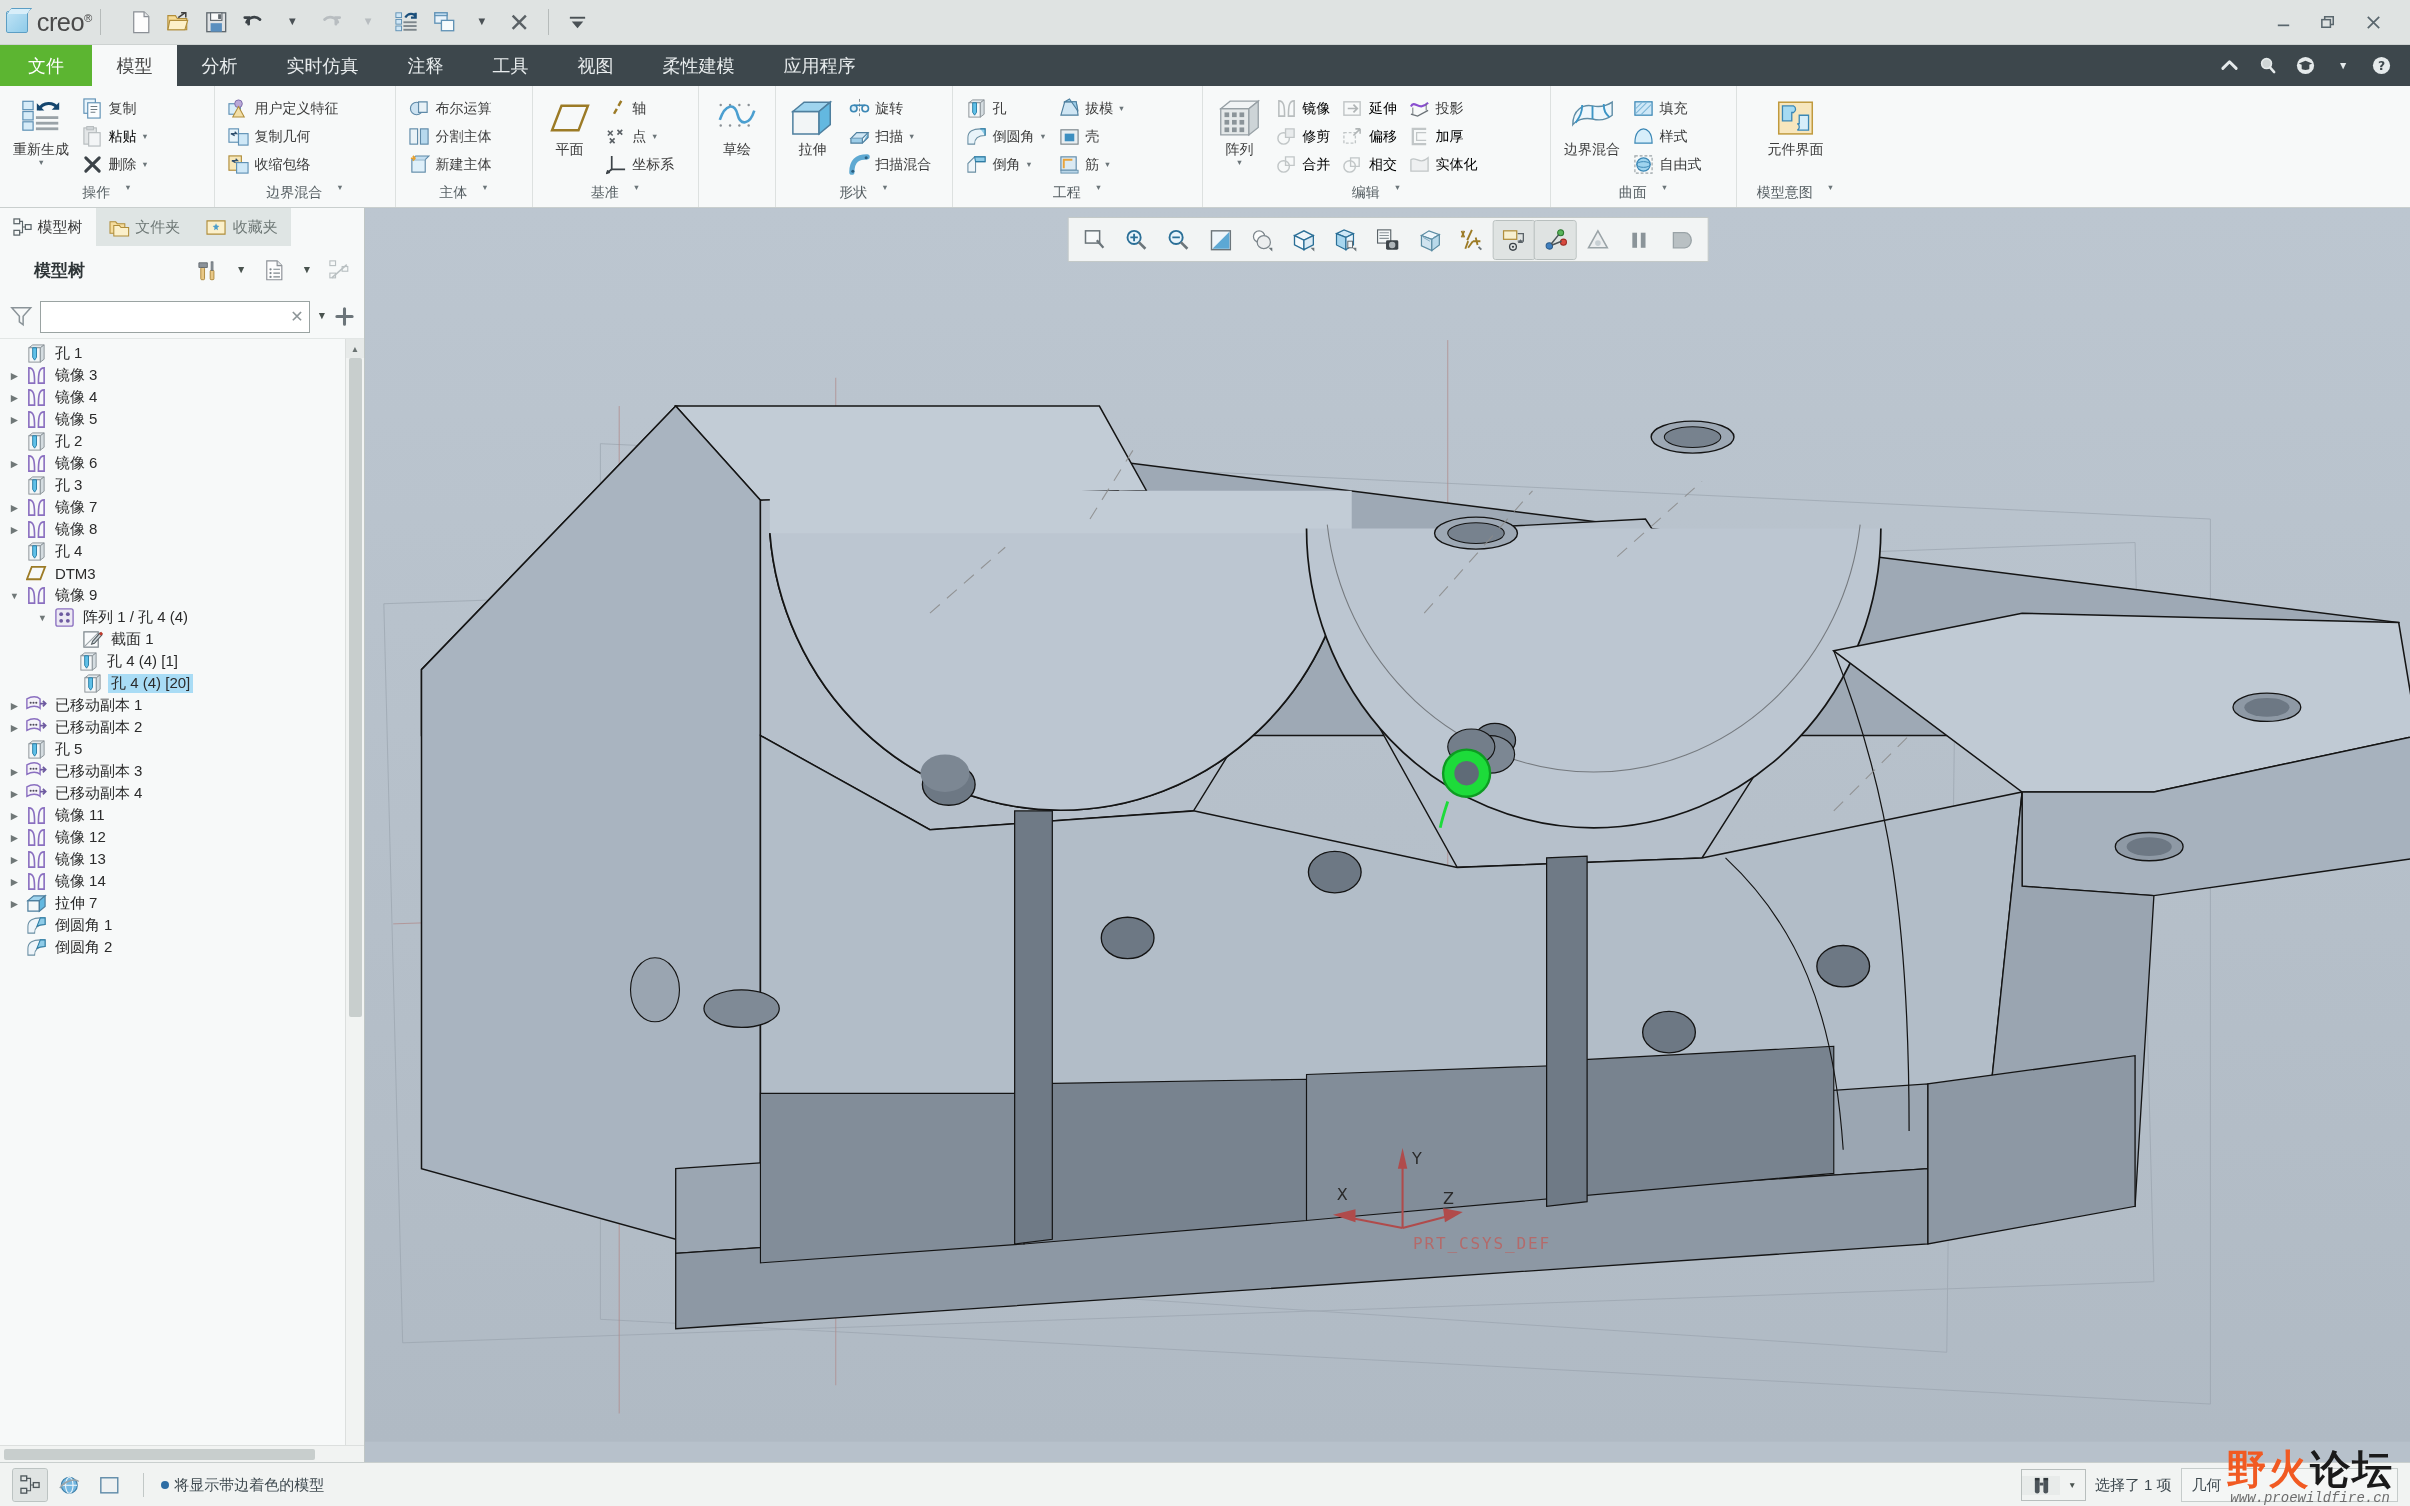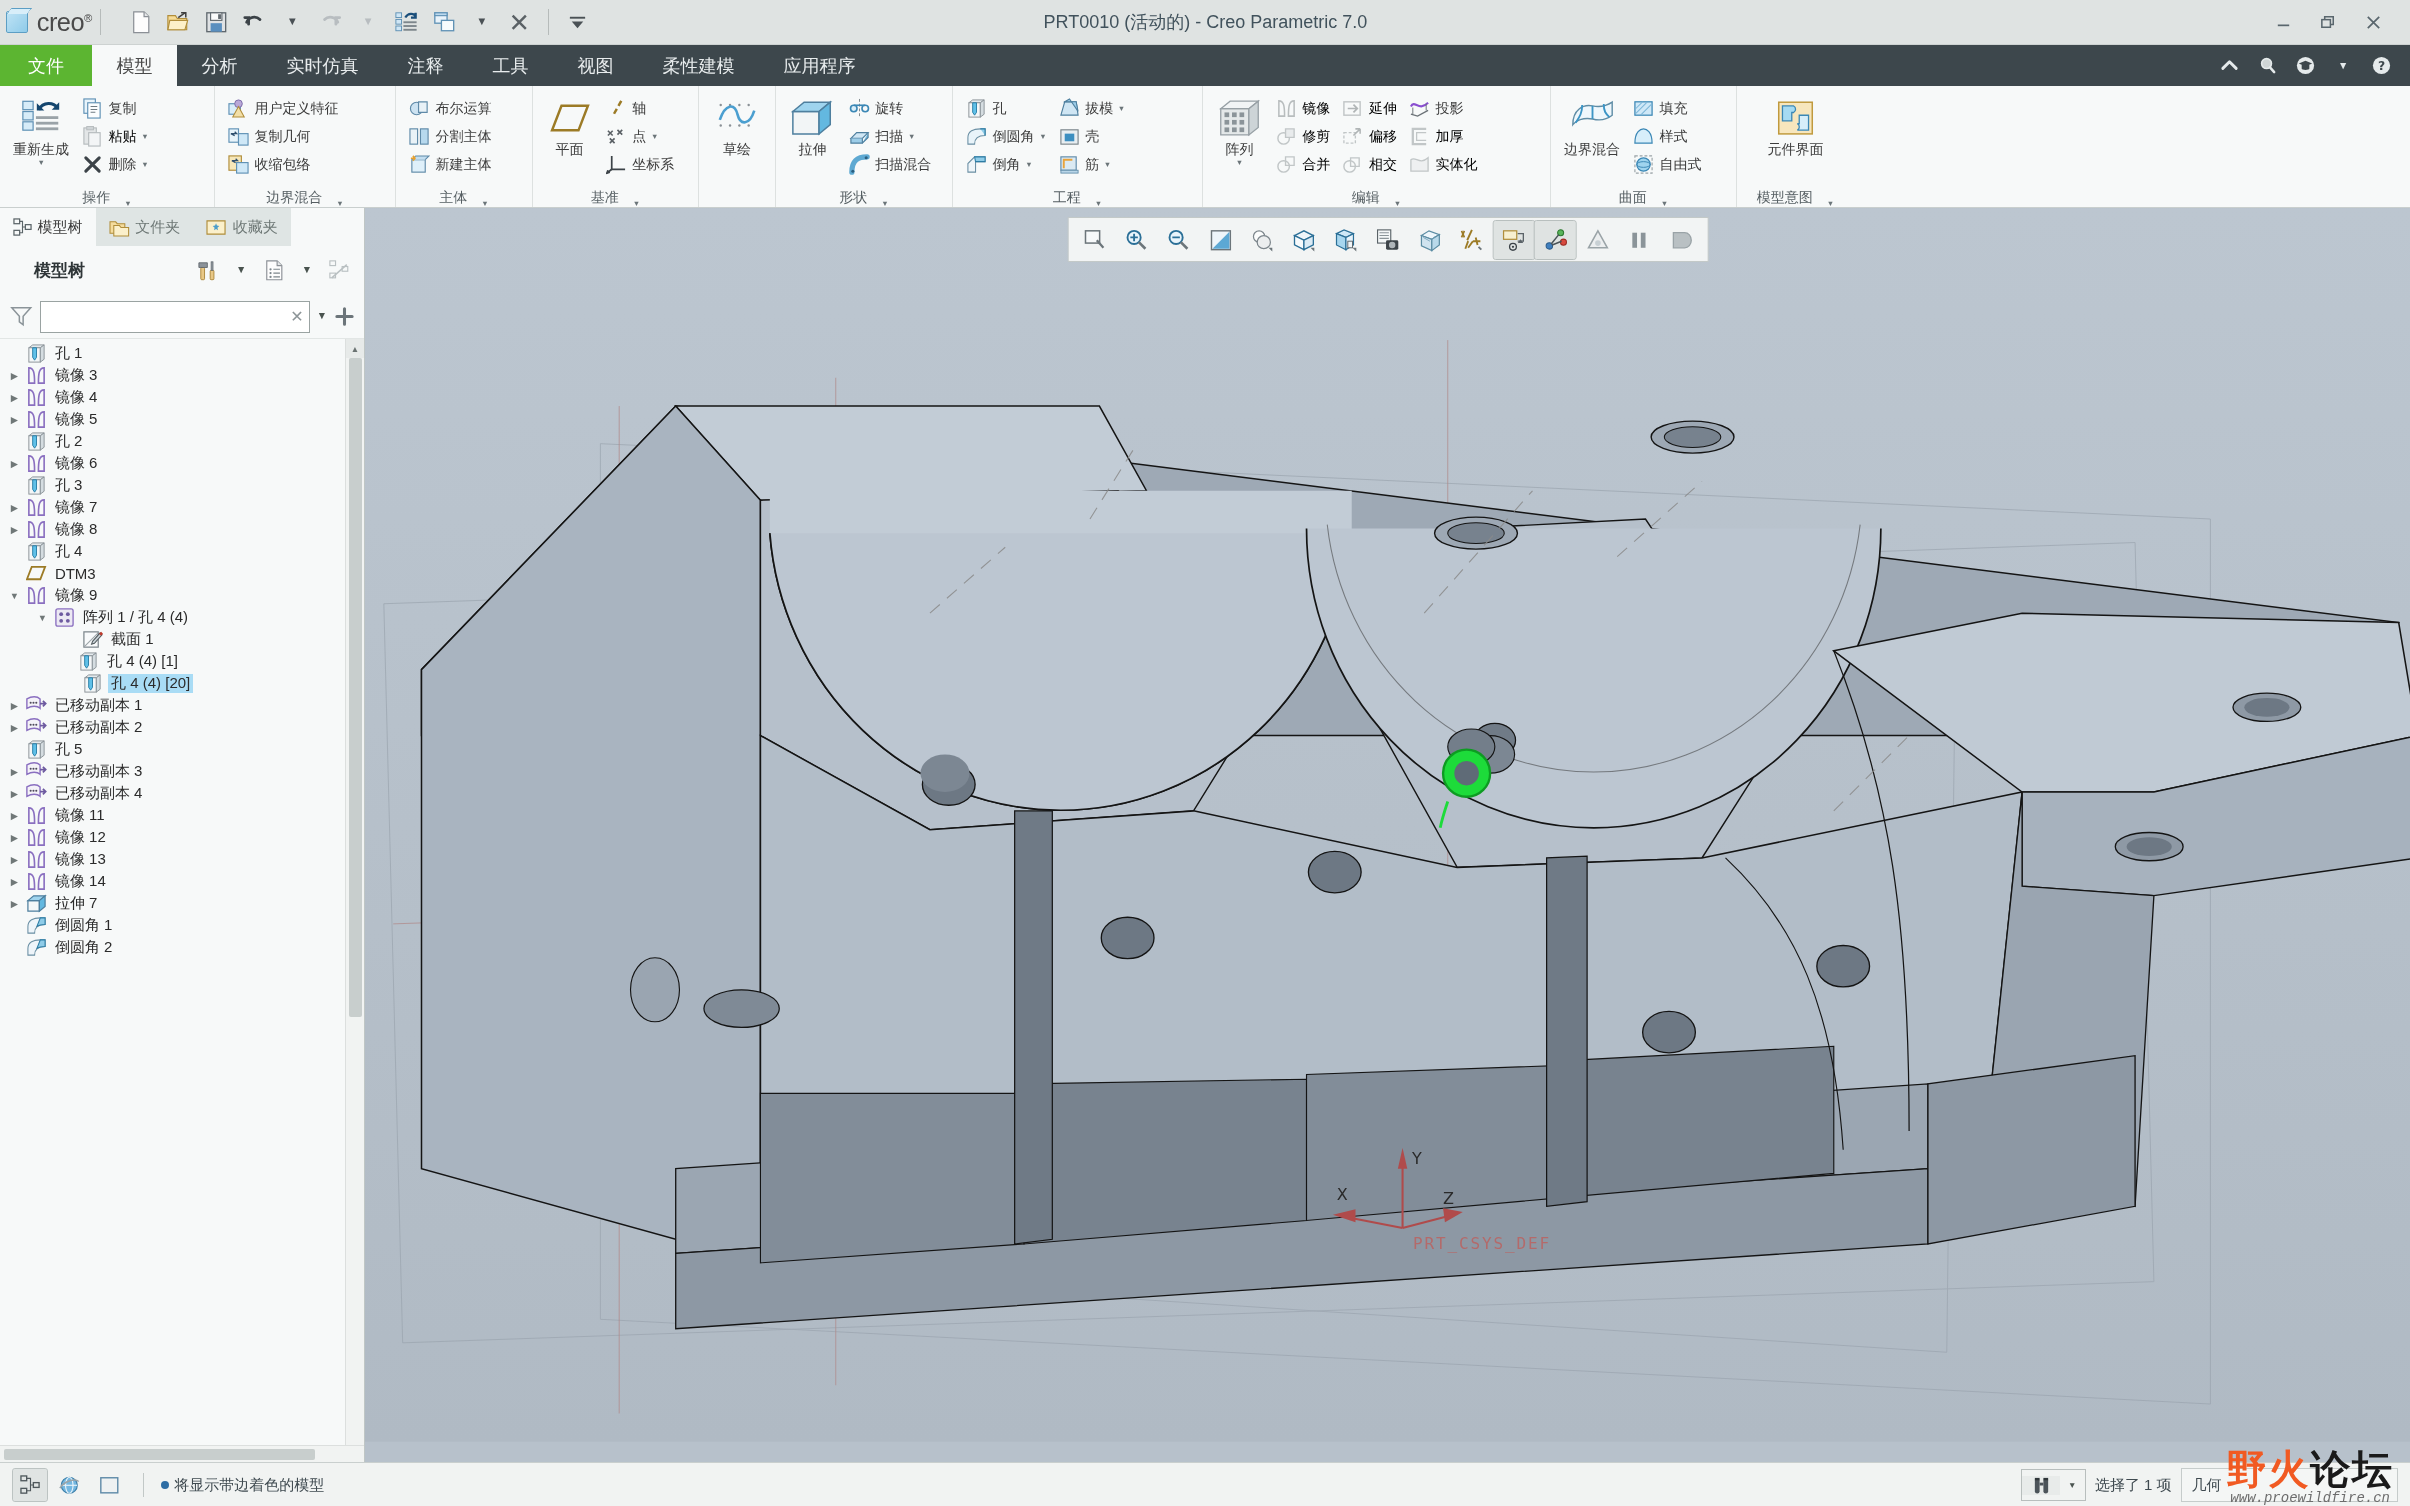--- a/index.html
+++ b/index.html
@@ -62,21 +62,21 @@
   .ribbon {
     height: 122px; background: #f7f9f9; flex: 0 0 122px; display: flex;
     border-bottom: 0.9px solid #c9cfce; position: relative;
   }
   .rgroup {
     display: flex; flex-direction: column; position: relative;
     border-right: 0.9px solid #dde1e0; padding: 4.7px 0 0 0;
   }
   .rgroup-body { flex: 1; display: flex; align-items: flex-start; padding: 3.8px 7.5px 0 7.5px; gap: 1.9px; }
   .rgroup-title {
-    height: 22.6px; display: flex; align-items: flex-end; justify-content: center;
+    height: 22.6px; display: flex; align-items: flex-start; justify-content: center;
     font-size: 14px; color: #555e62; gap: 14px;
   }
   .cap { font-size: 7.5px; color: #6b7579; line-height: 1; }
 
   .big-btn {
     display: flex; flex-direction: column; align-items: center; justify-content: flex-start;
     min-width: 58px; padding: 2.8px 5.6px; border-radius: 1.9px; gap: 1.9px;
   }
   .big-ico { height: 43px; display: flex; align-items: center; justify-content: center; }
   .big-lbl { font-size: 14px; color: #3c3c3c; text-align: center; line-height: 1.05; white-space: nowrap; }
@@ -275,21 +275,20 @@
           </svg>
       </div>
       <div class="qa-sep"></div>
       <div class="qa-btn">
         <svg width="21" height="21" viewBox="0 0 22 22">
             <path d="M3 6h16" stroke="#4a5155" stroke-width="2"></path>
             <path d="M5 10 L11 17 L17 10" fill="#4a5155"></path>
           </svg>
       </div>
     </div>
-    <div class="title-text">PRT0010 (活动的) - Creo Parametric 7.0</div>
     <div class="win-ctl">
       <div class="win-btn">
         <svg width="19" height="19" viewBox="0 0 20 20">
             <path d="M4 13h12" stroke="#59666d" stroke-width="1.8"></path>
           </svg>
       </div>
       <div class="win-btn">
         <svg width="19" height="19" viewBox="0 0 20 20">
             <rect x="3" y="7" width="9" height="8" fill="none" stroke="#59666d" stroke-width="1.6"></rect>
             <path d="M6 7V4h9v8h-3" fill="none" stroke="#59666d" stroke-width="1.6"></path>

